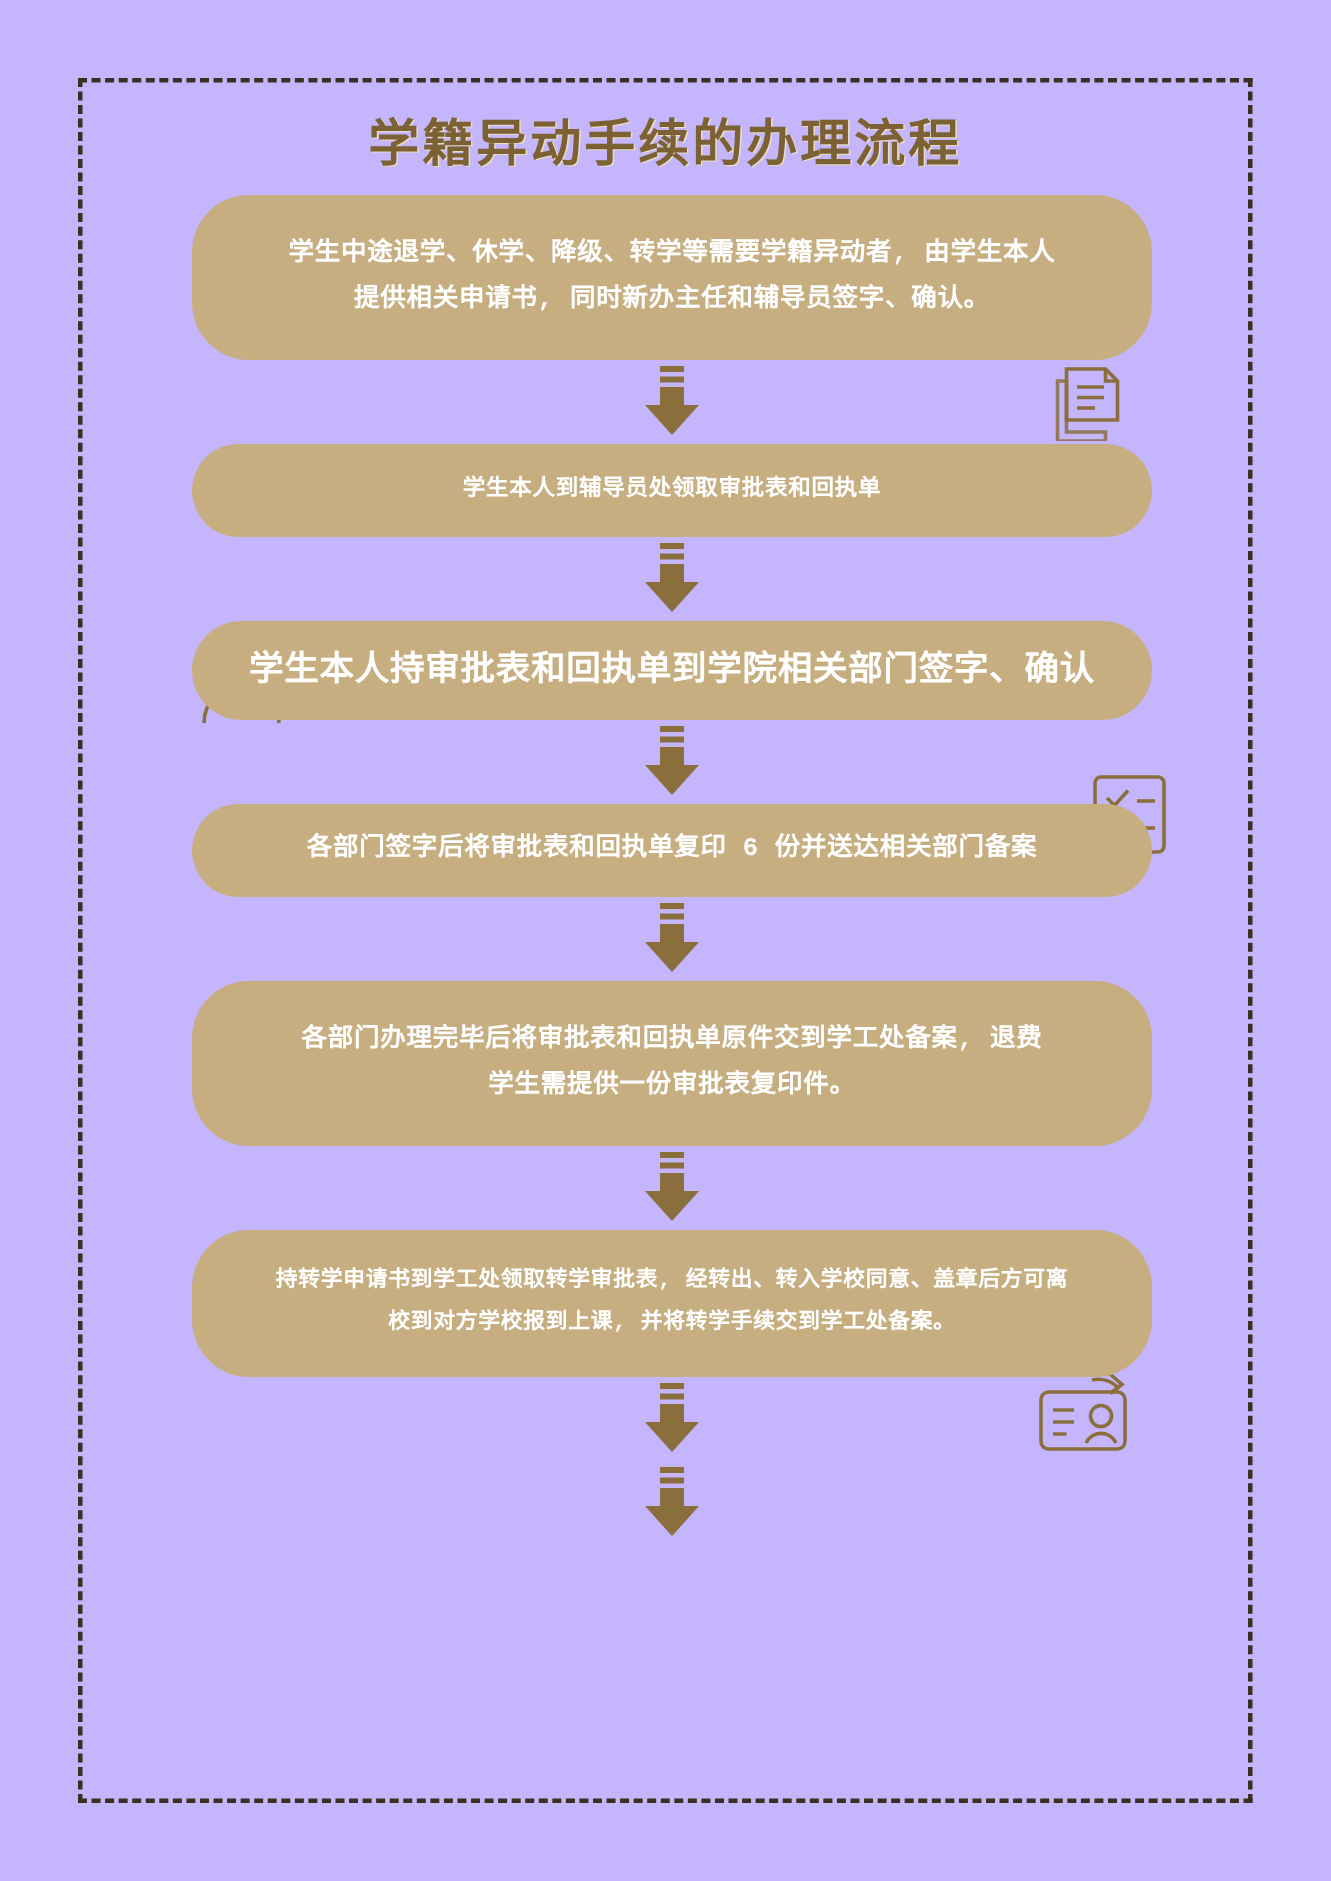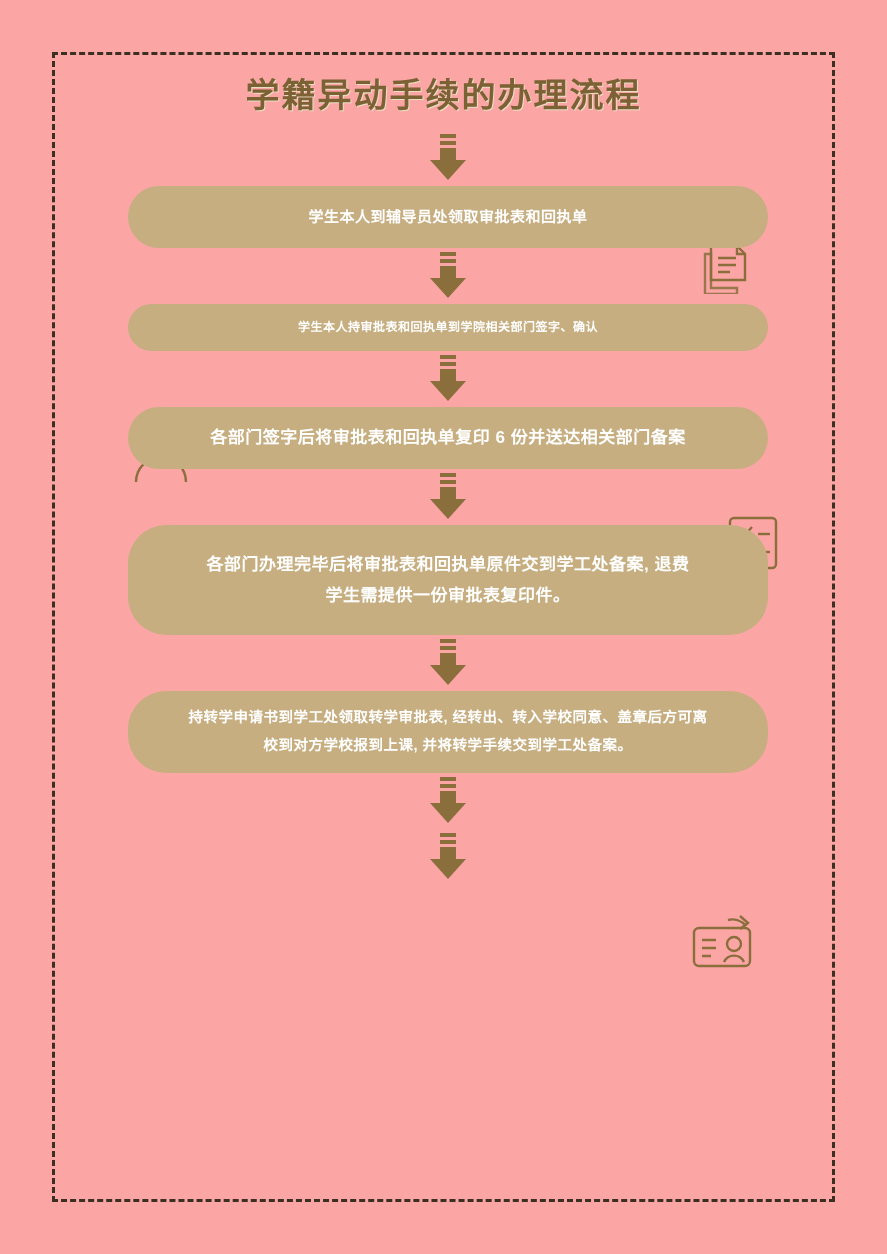--- a/index.html
+++ b/index.html
@@ -11,22 +11,23 @@
     height: 1254px;
     background: #f4f0e4;
     font-family: "Liberation Sans", "DejaVu Sans", sans-serif;
     overflow: hidden;
   }
 
   .poster {
     position: relative;
     width: 887px;
     height: 1254px;
-    background: #fca5a5;
+    background: #c4b5fd;
     box-sizing: border-box;
+    font-family: Liberation Mono, monospace;
   }
 
   .dashed-frame {
     position: absolute;
     left: 52px;
     top: 52px;
     width: 783px;
     height: 1150px;
     border: 3px dashed #3a2f20;
     box-sizing: border-box;
@@ -67,24 +68,24 @@
     letter-spacing: 0.5px;
   }
 
   .node-text {
     width: 100%;
     white-space: pre-line;
   }
 
   .n1 { height: 110px; font-size: 17px; }
   .n2 { height: 62px;  font-size: 15px; }
-  .n3 { height: 47px;  font-size: 12px; }
+  .n3 { height: 66px;  font-size: 23px; }
   .n4 { height: 62px;  font-size: 17px; }
   .n5 { height: 110px; font-size: 17px; }
-  .n6 { height: 82px;  font-size: 14.5px; line-height: 1.9; }
+  .n6 { height: 98px;  font-size: 14.5px; line-height: 1.9; }
   .n7 { height: 56px;  font-size: 16px; }
   .n8 { height: 62px;  font-size: 17px; }
 
   .arrow {
     width: 100%;
     display: flex;
     justify-content: center;
     align-items: center;
   }
   .arrow svg { display: block; }
@@ -134,20 +135,24 @@
     <rect x="6" y="16" width="56" height="38" rx="5"></rect>
     <circle cx="46" cy="32" r="7"></circle>
     <path d="M36 50 a11 11 0 0 1 20 0"></path>
     <path d="M14 28 h14 M14 36 h14 M14 44 h9"></path>
     <path d="M40 8 a18 18 0 0 1 18 6"></path>
     <path d="M52 4 l8 7 l-8 6"></path>
   </svg>
 
   <div class="flow">
 
+    <div class="node n1">
+      <span class="node-text">学生中途退学、休学、降级、转学等需要学籍异动者, 由学生本人
+提供相关申请书, 同时新办主任和辅导员签字、确认。</span>
+    </div>
 
     <div class="arrow">
       <svg width="44" height="56" viewBox="0 0 44 56">
         <rect x="14" y="4" width="16" height="4" fill="#8a6f3d"></rect>
         <rect x="14" y="11" width="16" height="4" fill="#8a6f3d"></rect>
         <rect x="14" y="18" width="16" height="12" fill="#8a6f3d"></rect>
         <polygon points="4,30 40,30 22,50" fill="#8a6f3d"></polygon>
       </svg>
     </div>
 

